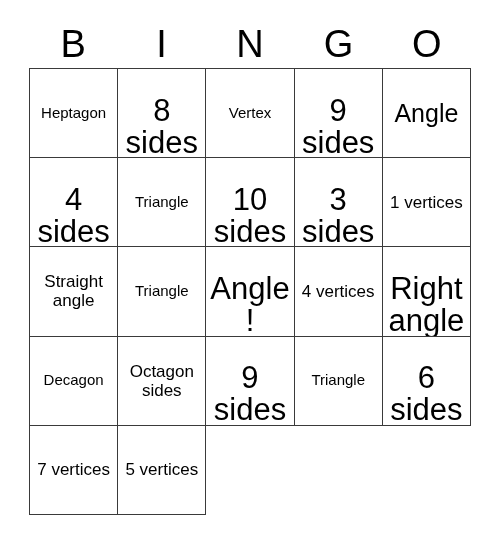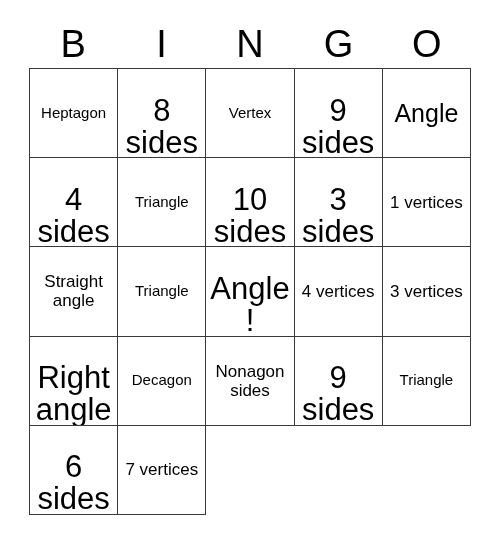--- a/index.html
+++ b/index.html
@@ -129,39 +129,39 @@
       </div>
       <div class="cell size-sm">
         <span class="cell-text">Triangle</span>
       </div>
       <div class="cell size-xl">
         <span class="cell-text">Angle!</span>
       </div>
       <div class="cell size-md">
         <span class="cell-text">4 vertices</span>
       </div>
-      <div class="cell size-md">
-        <span class="cell-text">3 vertices</span>
-      </div>
       <div class="cell size-xl">
         <span class="cell-text">Right angle</span>
       </div>
       <div class="cell size-sm">
         <span class="cell-text">Decagon</span>
       </div>
       <div class="cell size-md">
-        <span class="cell-text">Nonagon sides</span>
+        <span class="cell-text">Octagon sides</span>
       </div>
       <div class="cell size-xl">
         <span class="cell-text">9 sides</span>
       </div>
       <div class="cell size-sm">
         <span class="cell-text">Triangle</span>
       </div>
       <div class="cell size-xl">
         <span class="cell-text">6 sides</span>
       </div>
       <div class="cell size-md">
         <span class="cell-text">7 vertices</span>
       </div>
+      <div class="cell size-md">
+        <span class="cell-text">5 vertices</span>
+      </div>
     </div>
 
 </div>
 
 </body></html>

